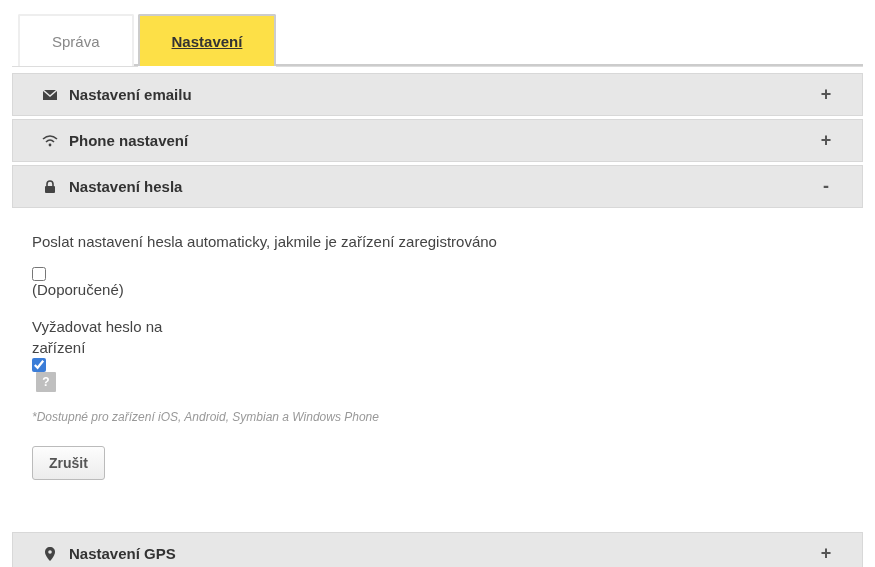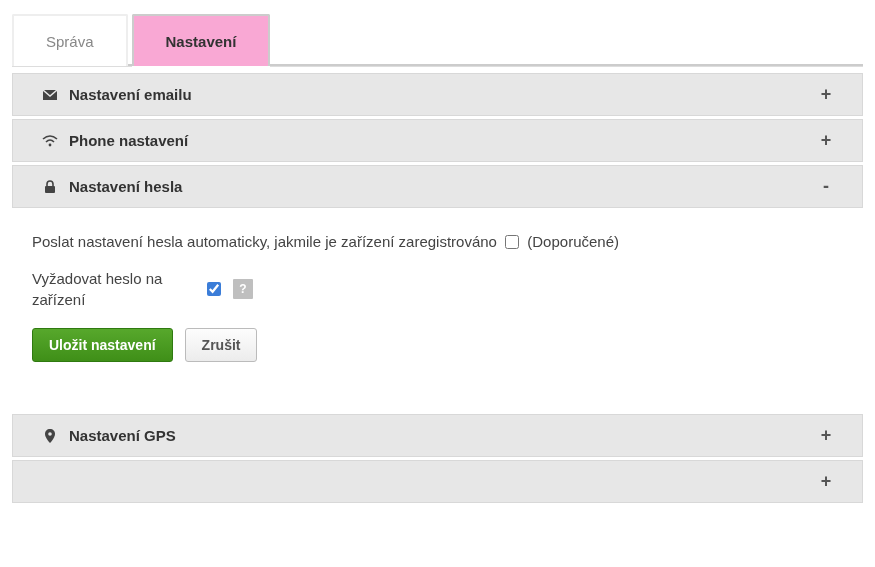--- a/index.html
+++ b/index.html
@@ -12,44 +12,46 @@
   }
   .container {
     padding: 12px;
   }
   
   .tabs {
     display: flex;
     border-bottom: 2px solid #ccc;
     height: 54px;
     align-items: stretch;
+    margin-left: 6px;
   }
   .tab {
     display: flex;
     align-items: center;
     justify-content: center;
     padding: 0 32px;
     font-size: 15px;
     color: #888;
     border: 2px solid #ccc;
     border-bottom: none;
     background: #fff;
     margin-right: 4px;
     cursor: pointer;
     position: relative;
     top: 2px;
     border-radius: 2px 2px 0 0;
   }
   .tab.active {
     color: #333;
     font-weight: bold;
-    background: #f9a8d4;
+    background: #fde047;
     border-color: #ccc;
     z-index: 2;
     box-shadow: 0 2px 0 #fff;
+    text-decoration: underline;
   }
   .tab.inactive {
     border-color: #eee;
     font-weight: normal;
   }
   .tabs-filler {
     flex: 1;
   }
   
   .page-title {
@@ -96,24 +98,24 @@
     text-align: center;
   }
   
   .panel {
     border: none;
     padding: 22px 20px 24px 20px;
     margin-bottom: 28px;
   }
   .panel .row {
     display: flex;
-    align-items: center;
     margin-bottom: 18px;
     color: #444;
     font-size: 15px;
+    flex-direction: column;
   }
   .panel .row .label-block {
     width: 175px;
     line-height: 1.4;
   }
   .panel input[type="checkbox"] {
     width: 14px;
     height: 14px;
     margin: 0 8px 0 0;
     accent-color: #3b7dd8;
@@ -224,25 +226,23 @@
     </div>
 
     <div class="row">
       <span class="label-block">Vyžadovat heslo na zařízení</span>
       <input type="checkbox" checked="" style="">
       <span class="help-btn">
         <span>?</span>
       </span>
     </div>
 
+    <div class="note">*Dostupné pro zařízení iOS, Android, Symbian a Windows Phone</div>
 
     <div class="btn-row">
-      <div class="btn btn-primary">
-        <span>Uložit nastavení</span>
-      </div>
       <div class="btn btn-secondary">
         <span>Zrušit</span>
       </div>
     </div>
   </div>
 
   <div class="acc">
     <span class="icon">
       <svg width="10" height="14" viewBox="0 0 10 14">
           <path d="M5 0 C2 0 0 2 0 5 C0 9 5 14 5 14 C5 14 10 9 10 5 C10 2 8 0 5 0 Z" fill="#444"></path>

